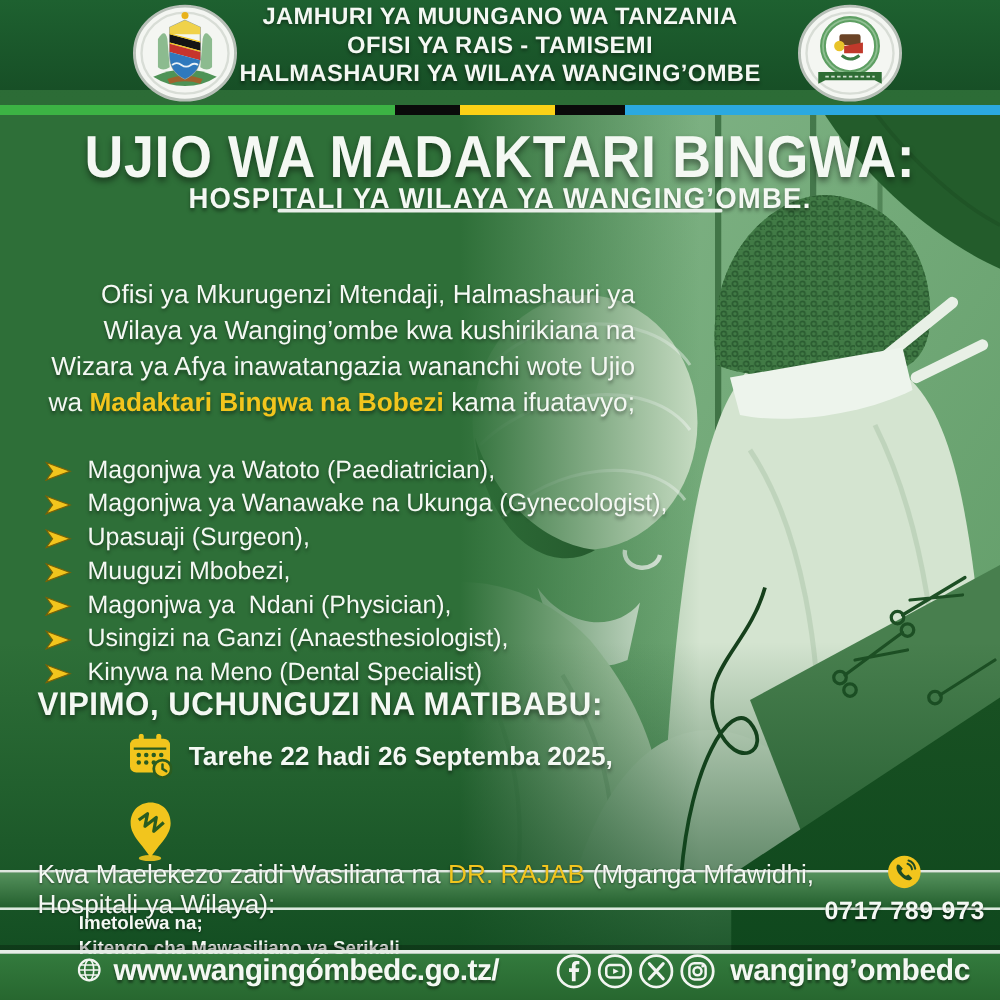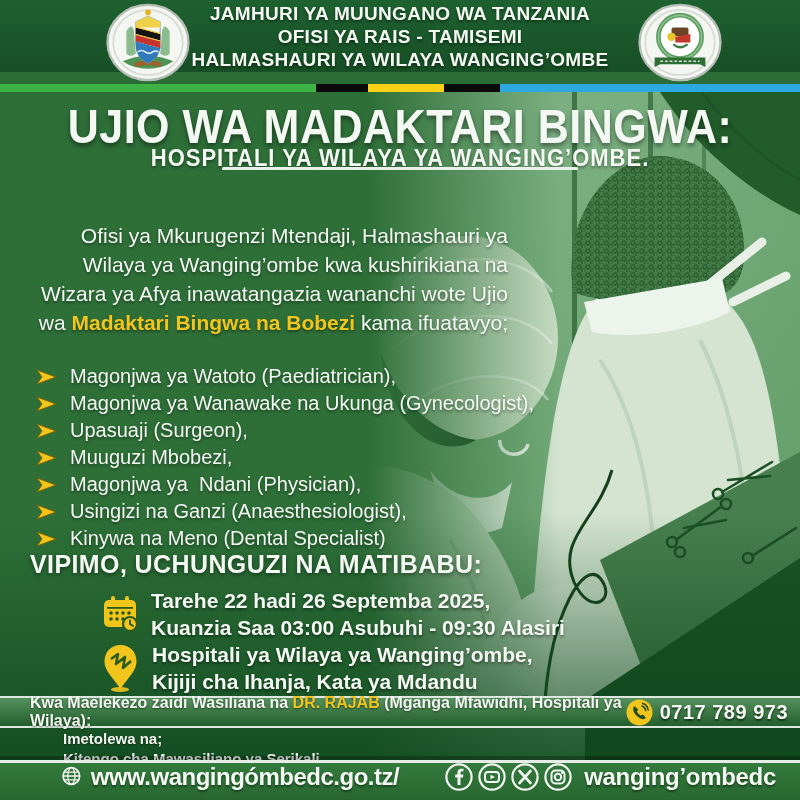--- a/index.html
+++ b/index.html
@@ -63,24 +63,24 @@
   .info .ic{flex:0 0 auto;}
   .info .txt{font-size:21px;font-weight:700;line-height:27px;
              text-shadow:0 2px 3px rgba(0,0,0,.45);}
 
   
   .contact{position:absolute;top:696px;left:0;right:0;height:32px;z-index:2;
            background:linear-gradient(180deg,var(--bar_green_light,#55915d),var(--bar_green_dark,#235f2d));
            border-top:2px solid rgba(255,255,255,.85);
            border-bottom:2px solid rgba(255,255,255,.8);
            display:flex;align-items:center;padding:0 12px 0 30px;box-sizing:border-box;}
-  .contact-text{font-size:16px;font-weight:700;flex:1;
+  .contact-text{font-size:21px;font-weight:400;flex:1;
                 text-shadow:0 1px 2px rgba(0,0,0,.5);}
   .contact-text .hl{color:var(--accent_yellow,#f2c51d);}
-  .phone-chip{display:flex;align-items:center;gap:7px;}
+  .phone-chip{display:flex;align-items:center;gap:7px;flex-direction:column;}
   .phone-num{font-size:20px;font-weight:700;letter-spacing:.5px;
              text-shadow:0 2px 2px rgba(0,0,0,.55);}
 
   
   .issued{position:absolute;left:63px;top:729px;font-size:15px;font-weight:700;
           line-height:20px;text-shadow:0 1px 2px rgba(0,0,0,.5);z-index:2;}
 
   
   .ftr{position:absolute;left:0;right:0;bottom:0;height:40px;z-index:2;
        background:linear-gradient(180deg,#337a3d,#27672f);
@@ -286,34 +286,29 @@
           <circle cx="26" cy="17" r="1.8"></circle>
         <circle cx="8" cy="23" r="1.8"></circle>
           <circle cx="14" cy="23" r="1.8"></circle>
           <circle cx="20" cy="23" r="1.8"></circle>
       </g>
       <circle cx="27" cy="28" r="7" fill="#f2c51d" stroke="#2a5c20" stroke-width="2.2"></circle>
       <path d="M27,24.5 L27,28 L30,30" stroke="#2a5c20" stroke-width="2" fill="none" stroke-linecap="round"></path>
     </svg>
     <div class="txt">
       <div>Tarehe 22 hadi 26 Septemba 2025,</div>
-      <div>Kuanzia Saa 03:00 Asubuhi - 09:30 Alasiri</div>
     </div>
   </div>
 
   <div class="info location layer">
     <svg class="ic" width="37" height="48" viewBox="0 0 37 48">
       <ellipse cx="18" cy="45.5" rx="9" ry="2.5" fill="#f2c51d" opacity=".9"></ellipse>
       <path d="M18.5,1 C9,1 2.5,8 2.5,17.5 C2.5,27.5 12,34.5 18.5,45 C25,34.5 34.5,27.5 34.5,17.5 C34.5,8 28,1 18.5,1 Z" fill="#f2c51d"></path>
       <path d="M9,15 L16,10 L14,20 L23,13 L21,24 L29,17" stroke="#2a5c20" stroke-width="2.6" fill="none" stroke-linejoin="round"></path>
     </svg>
-    <div class="txt">
-      <div>Hospitali ya Wilaya ya Wanging’ombe,</div>
-      <div>Kijiji cha Ihanja, Kata ya Mdandu</div>
-    </div>
   </div>
 
   <div class="contact">
     <div class="contact-text"><span>Kwa Maelekezo zaidi Wasiliana na </span><span class="hl">DR. RAJAB</span><span> (Mganga Mfawidhi, Hospitali ya Wilaya):</span></div>
     <div class="phone-chip">
       <svg width="27" height="27" viewBox="0 0 27 27">
         <circle cx="13.5" cy="13.5" r="13" fill="#f2c51d"></circle>
         <path d="M8,7.5 C6.5,9 7,12.5 10,16 C13,19.5 16.8,21 18.6,19.8 L19.8,18.6 L16.8,15.6 L14.8,16.6 C13.4,16 11.6,14.2 11,12.6 L12.2,10.8 L9.4,7.8 Z" fill="#1e4c24"></path>
         <path d="M16,7 q3,1 3.6,4.4 M16.8,4.4 q4.6,1.4 5.4,6.6" stroke="#1e4c24" stroke-width="1.6" fill="none" stroke-linecap="round"></path>
       </svg>

